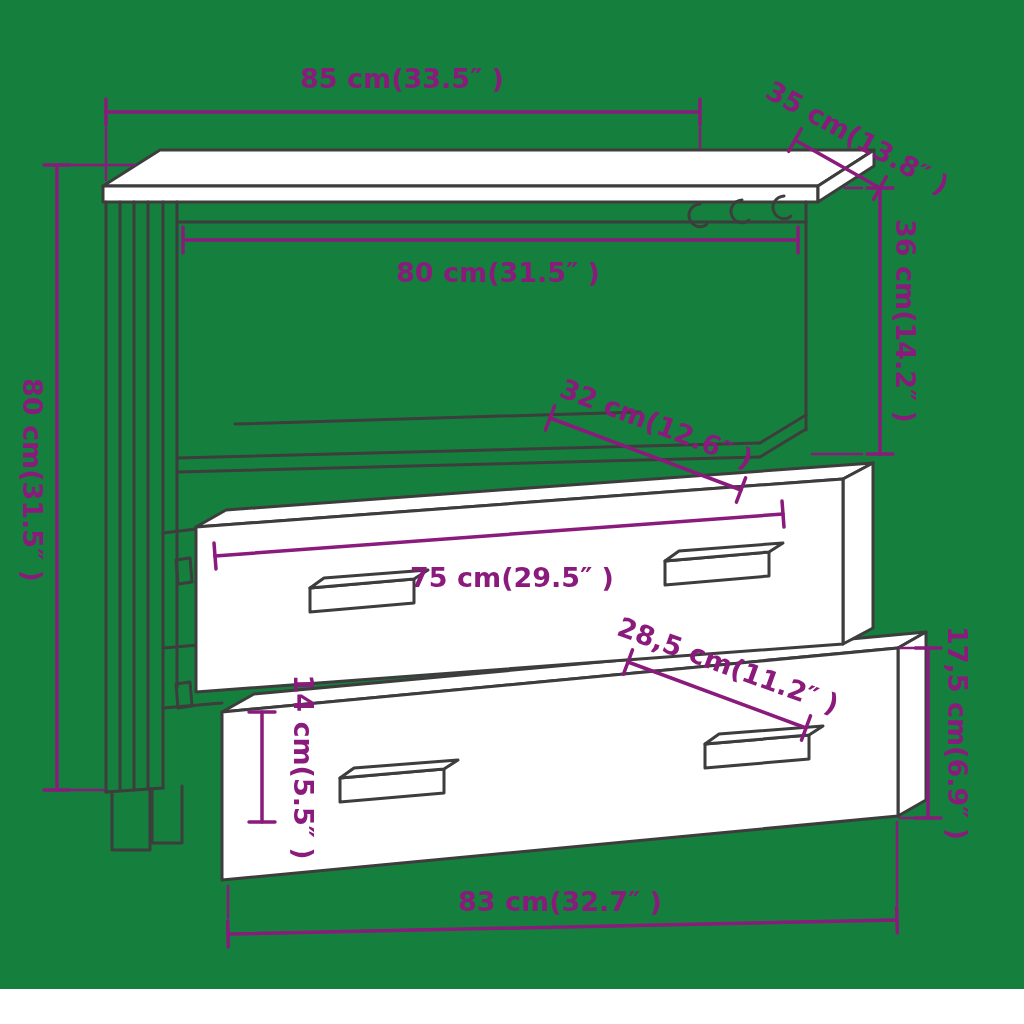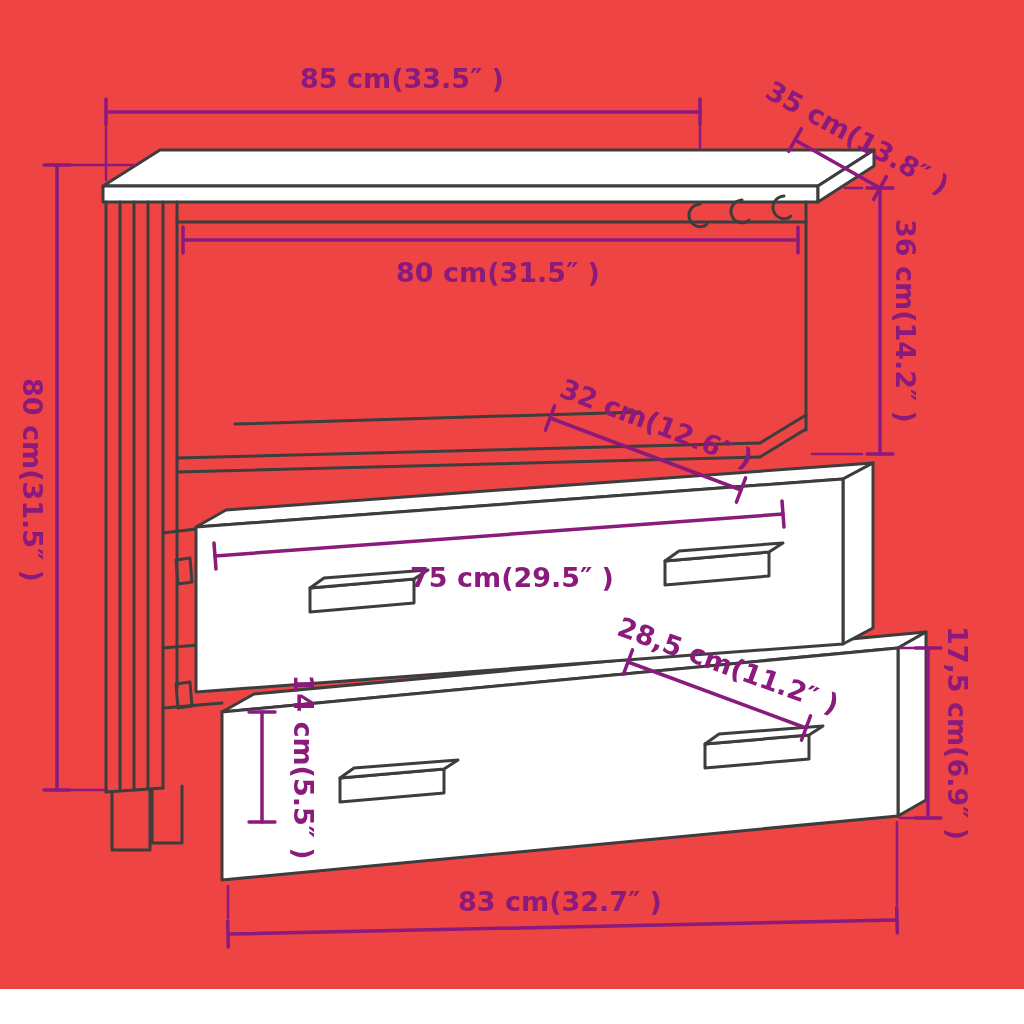--- a/index.html
+++ b/index.html
@@ -1,16 +1,16 @@
 <!DOCTYPE html>
 <html><head>
 <meta charset="utf-8">
 <style>
   html,body{margin:0;padding:0;background:#ffffff;}
-  .stage{width:1024px;height:989px;position:relative;background:#ef4444;overflow:hidden;}
+  .stage{width:1024px;height:989px;position:relative;background:#15803d;overflow:hidden;}
   svg{display:block;}
   svg text{
     font-family:"DejaVu Sans", sans-serif;
     font-weight:bold;
     font-size:27px;
     text-anchor:middle;
   }
 </style>
 </head>
 <body>

